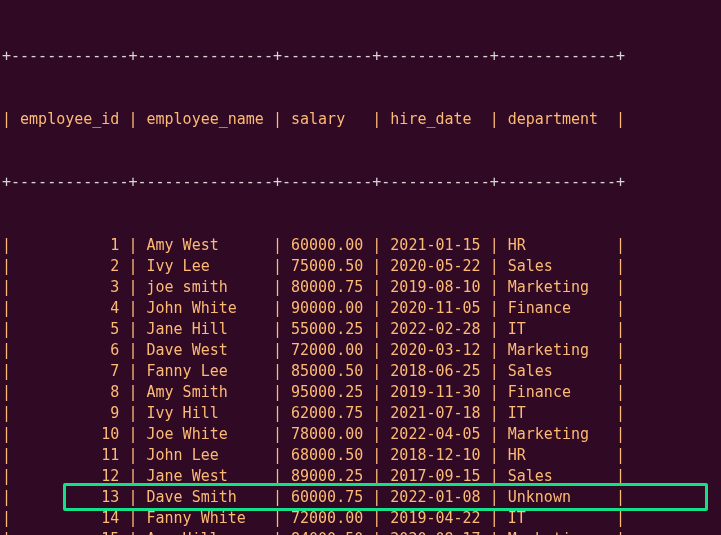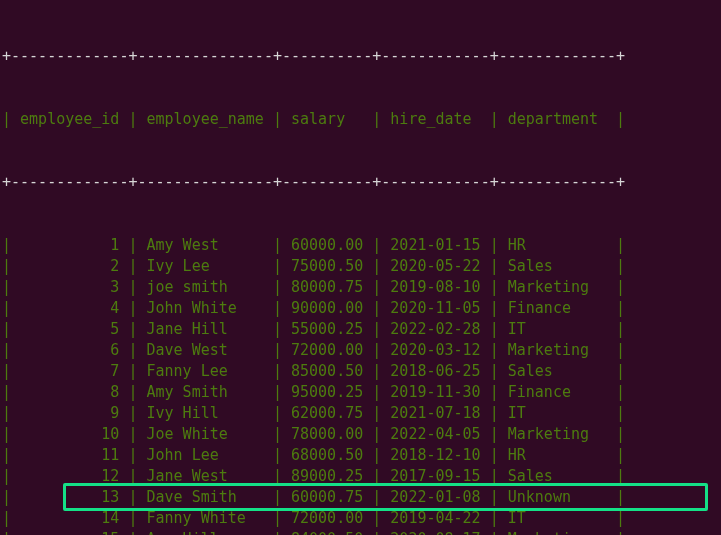--- a/index.html
+++ b/index.html
@@ -25,21 +25,21 @@
     left: 2px;
     top: 4px;
     white-space: pre;
     letter-spacing: 0px;
     font-size: 15px;
     line-height: 21px;
   }
   .tline {
     white-space: pre;
     height: 21px;
-    color: #4d7c0f;
+    color: #fdba74;
   }
   .rule { color: #d6d6d6; }
   #highlight-box {
     position: absolute;
     left: 63px;
     top: 313px;
     width: 645px;
     height: 28px;
     border: 3px solid #14e187;
     border-radius: 2px;

